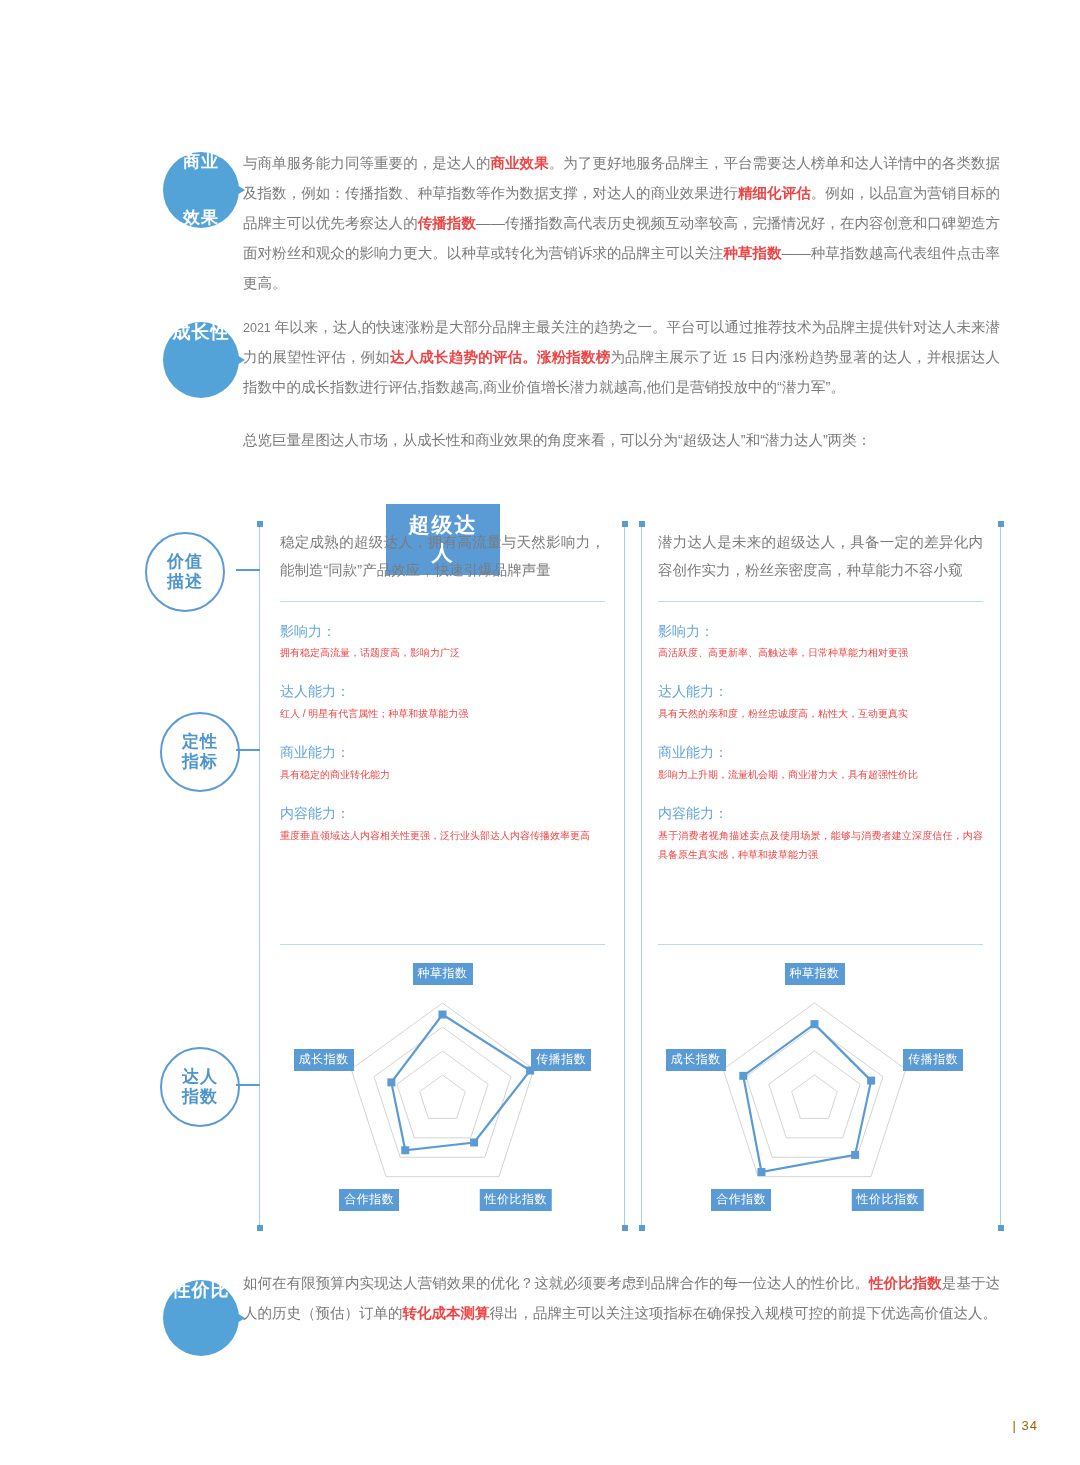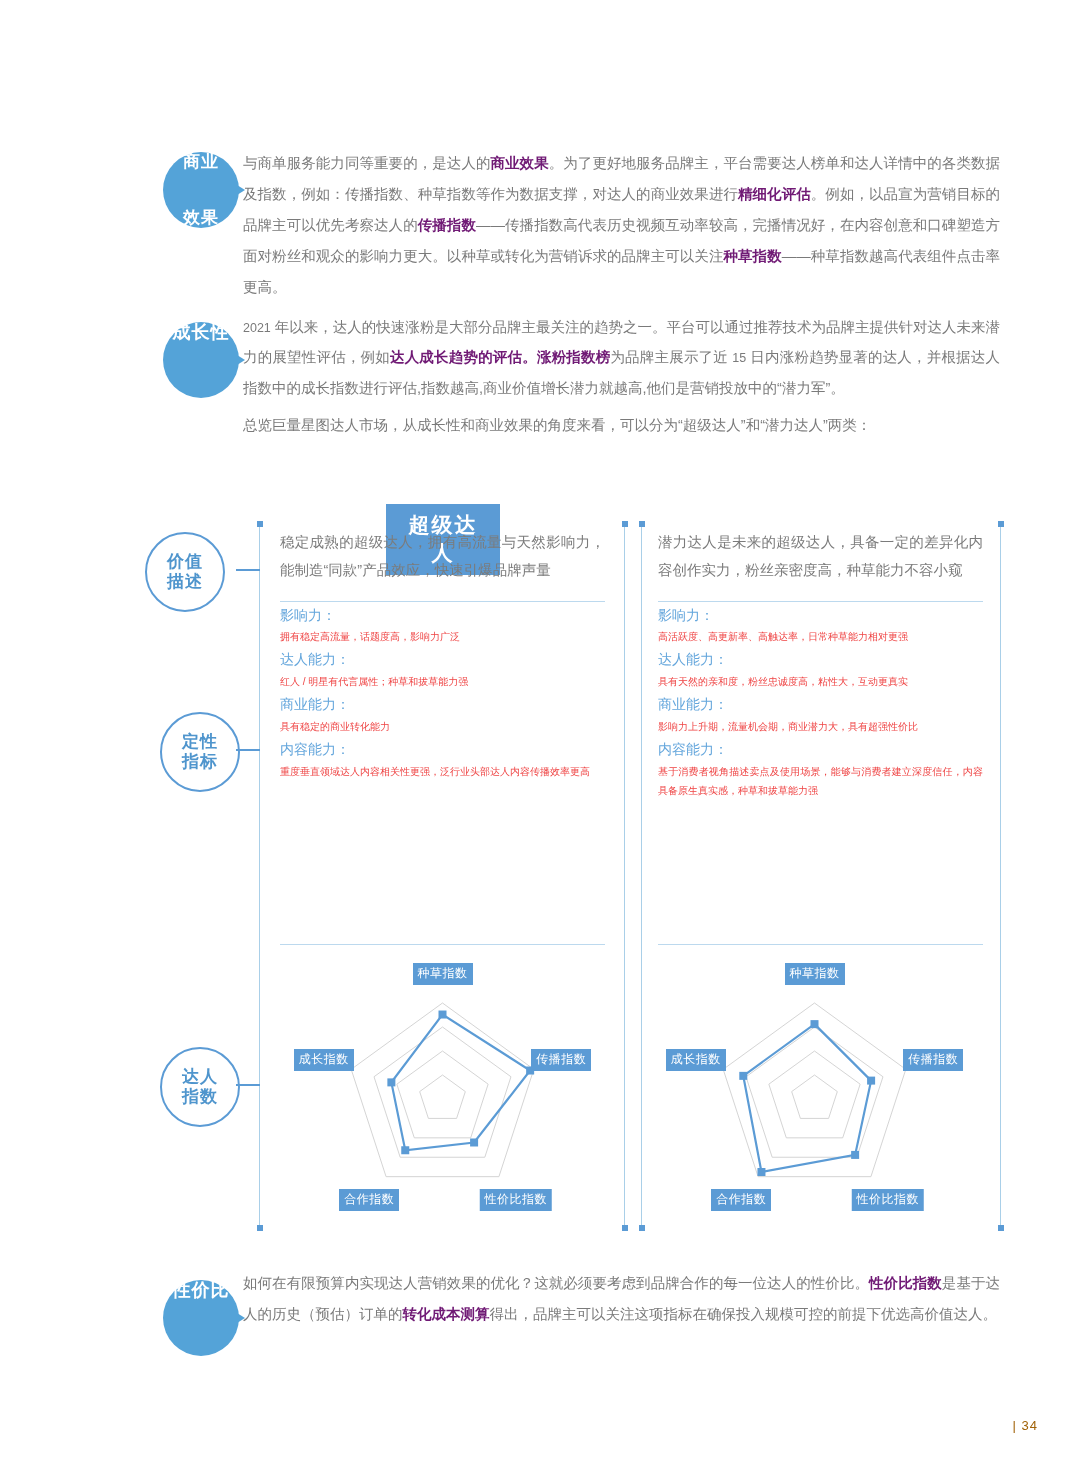--- a/index.html
+++ b/index.html
@@ -23,21 +23,21 @@
     width:0;height:0;border-top:5px solid transparent;border-bottom:5px solid transparent;
     border-left:8px solid #54a3d8;
   }
   .bubble.one-line{font-size:18px;}
 
   
   .para{
     position:absolute;font-size:14.5px;line-height:2.07;color:#7a7a7a;
     text-align:justify;text-justify:inter-ideograph;
   }
-  .para b{color:#701a75;font-weight:bold;font-family:Liberation Mono, monospace;}
+  .para b{color:#ef4444;font-weight:bold;}
   .para .yr{font-size:12.5px;}
 
   
   .colhead{
     position:absolute;background:#5b9bd5;color:#fff;font-weight:bold;
     font-size:21px;letter-spacing:2px;padding:7px 16px 8px;
     text-align:center;
     margin-top:32px;
   }
 
@@ -55,21 +55,21 @@
     border:2px solid #5b9bd5;background:#fff;color:#4f95cd;
     display:flex;flex-direction:column;align-items:center;justify-content:center;
     font-size:17px;font-weight:bold;line-height:1.18;letter-spacing:1px;
   }
   .ell-connector{position:absolute;height:2px;background:#5b9bd5;}
 
   
   .panel{position:absolute;}
   .pdesc{font-size:14.5px;line-height:1.95;color:#7b7b7b;text-align:justify;}
   .hr{height:1px;background:#bcd9ee;}
-  .qgroup{margin-top:2px;}
+  .qgroup{margin-top:18px;}
   .qlabel{font-size:14px;color:#64a6dc;line-height:1.7;}
   .qtext{font-size:10px;color:#ef4444;line-height:1.9;text-align:justify;}
 
   
   .radar{position:absolute;}
   .axlabel{
     position:absolute;background:#5b9bd5;color:#fff;font-size:12px;
     padding:2px 5px 3px;white-space:nowrap;transform:translate(-50%,-50%);
     letter-spacing:.5px;
   }
@@ -87,21 +87,21 @@
   <div class="bubble" style="left:163px;top:152px;">
     <span class="bline">商业</span>
     <span class="bline">效果</span>
   </div>
   <div class="para" style="left:243px;top:148px;width:757px;">与商单服务能力同等重要的，是达人的<b>商业效果</b>。为了更好地服务品牌主，平台需要达人榜单和达人详情中的各类数据及指数，例如：传播指数、种草指数等作为数据支撑，对达人的商业效果进行<b>精细化评估</b>。例如，以品宣为营销目标的品牌主可以优先考察达人的<b>传播指数</b>——传播指数高代表历史视频互动率较高，完播情况好，在内容创意和口碑塑造方面对粉丝和观众的影响力更大。以种草或转化为营销诉求的品牌主可以关注<b>种草指数</b>——种草指数越高代表组件点击率更高。</div>
 
   <div class="bubble one-line" style="left:163px;top:322px;">
     <span class="bline">成长性</span>
   </div>
   <div class="para" style="left:243px;top:312px;width:757px;"><span class="yr">2021</span> 年以来，达人的快速涨粉是大部分品牌主最关注的趋势之一。平台可以通过推荐技术为品牌主提供针对达人未来潜力的展望性评估，例如<b>达人成长趋势的评估。涨粉指数榜</b>为品牌主展示了近 <span class="yr">15</span> 日内涨粉趋势显著的达人，并根据达人指数中的成长指数进行评估,指数越高,商业价值增长潜力就越高,他们是营销投放中的“潜力军”。</div>
-  <div class="para" style="left:243px;top:410px;width:757px;">总览巨量星图达人市场，从成长性和商业效果的角度来看，可以分为“超级达人”和“潜力达人”两类：</div>
+  <div class="para" style="left:243px;top:425px;width:757px;">总览巨量星图达人市场，从成长性和商业效果的角度来看，可以分为“超级达人”和“潜力达人”两类：</div>
 
   <div class="colhead" style="left:386px;top:472px;width:82px;">超级达人</div>
 
   <div class="rail" style="left:259px;top:524px;height:704px;"></div>
   <div class="rail" style="left:624px;top:524px;height:704px;"></div>
   <div class="rail" style="left:641px;top:524px;height:704px;"></div>
   <div class="rail" style="left:1000px;top:524px;height:704px;"></div>
 
   <div class="ell" style="left:145px;top:532px;">
     <span>价值</span>

